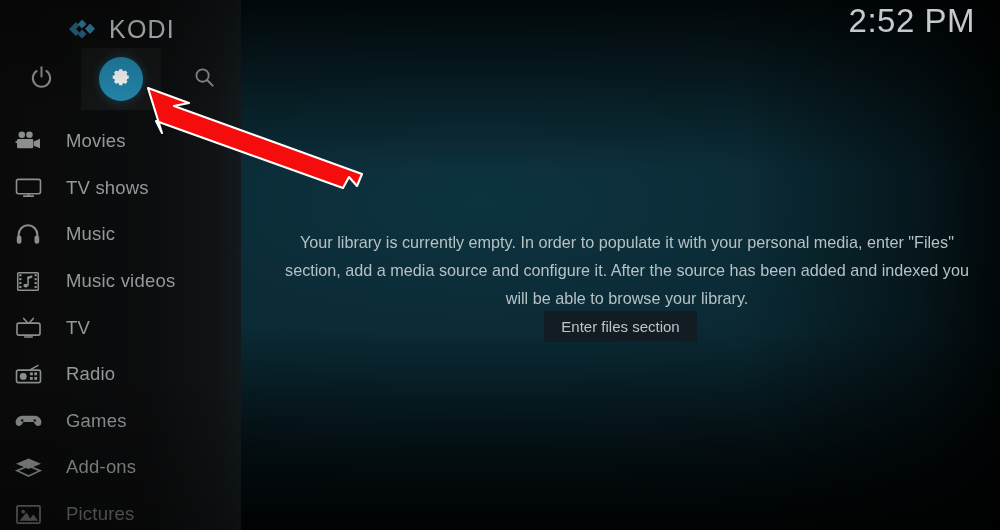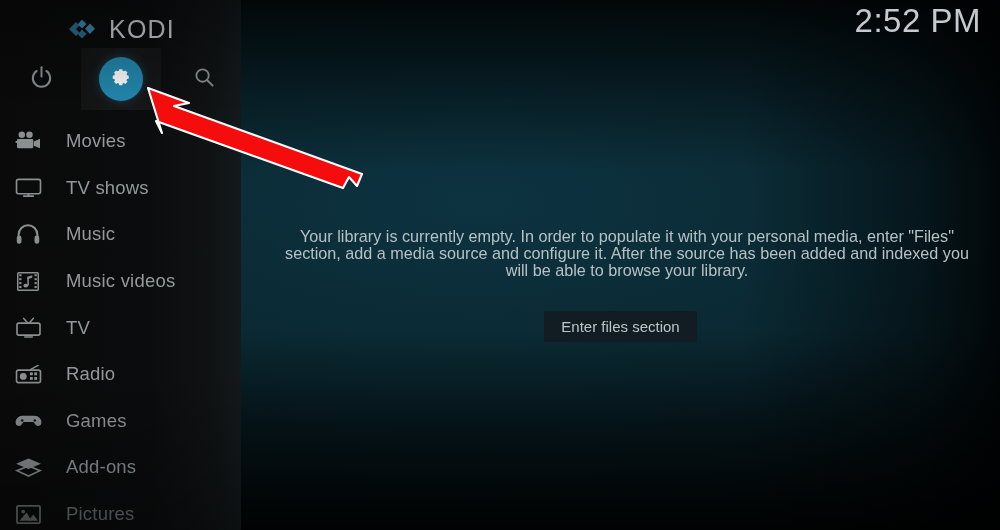--- a/index.html
+++ b/index.html
@@ -107,35 +107,35 @@
     font-size: 18.5px;
     font-weight: 400;
     letter-spacing: 0.2px;
     white-space: nowrap;
   }
   .menu-item.dim .menu-label { color: #6d7173; }
   .menu-item.dim .menu-icon { opacity: 0.72; }
 
   
   .clock {
-    position: absolute; right: 19px; top: 2px;
+    position: absolute; right: 25px; top: 2px;
     color: #c6cace;
     font-size: 33px;
     font-weight: 300;
     letter-spacing: 0.5px;
     margin-left: 28px;
   }
   .empty-msg {
     position: absolute;
     left: 272px; top: 228px;
     width: 710px;
     text-align: center;
     color: #b6c1c5;
     font-size: 16.2px;
-    line-height: 17px;
+    line-height: 28px;
   }
   .btn-row {
     position: absolute;
     left: 241px; top: 311px;
     width: 759px;
     display: flex;
     justify-content: center;
     gap: 21px;
   }
   .kbtn {

